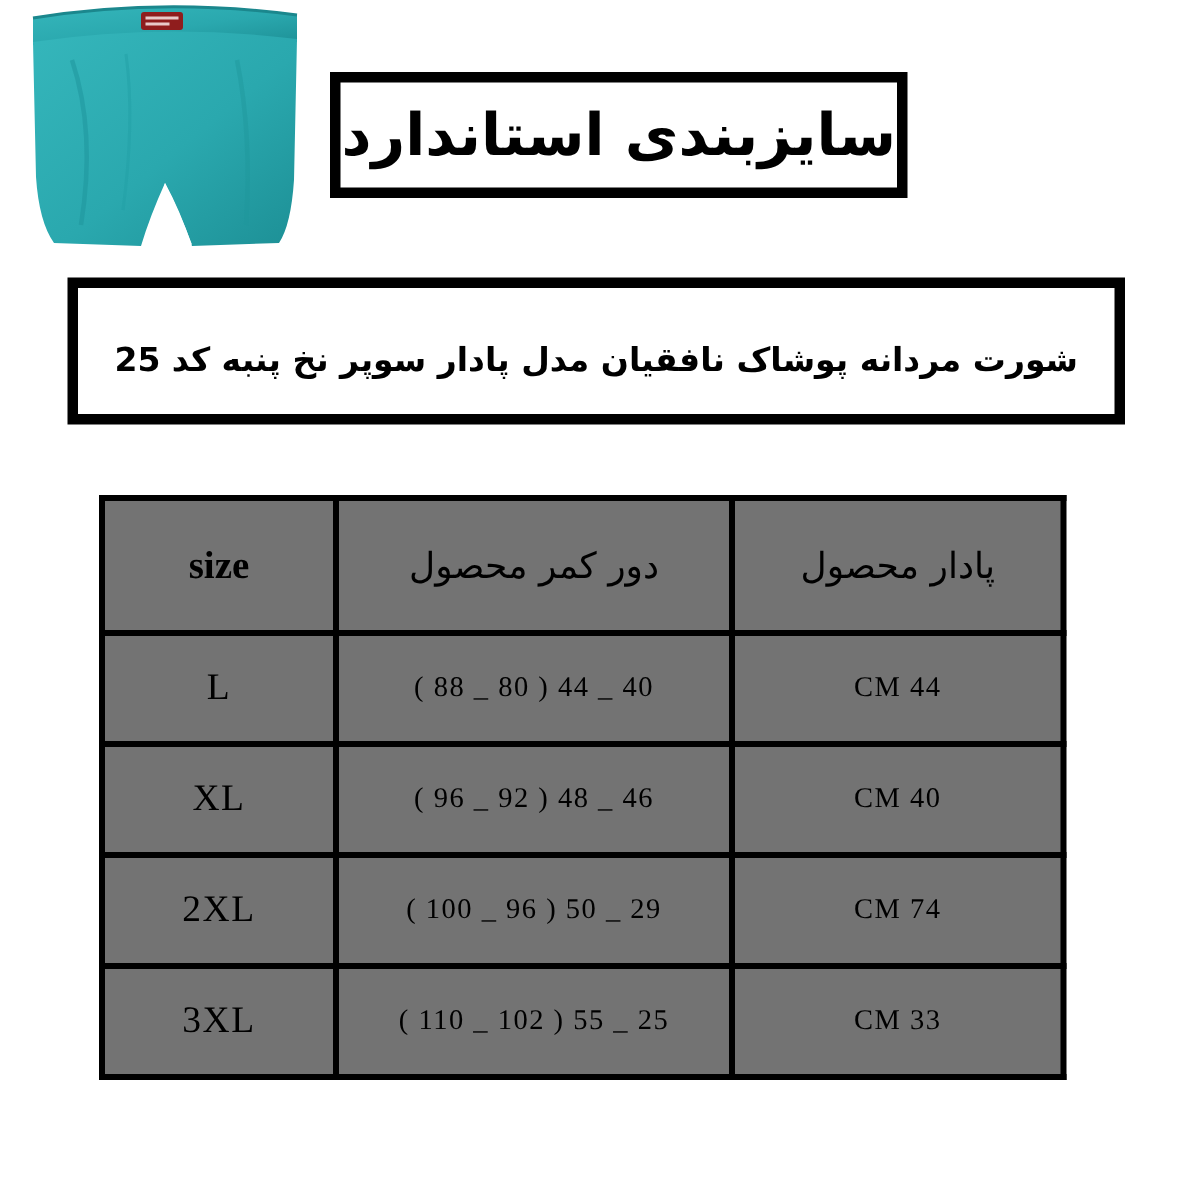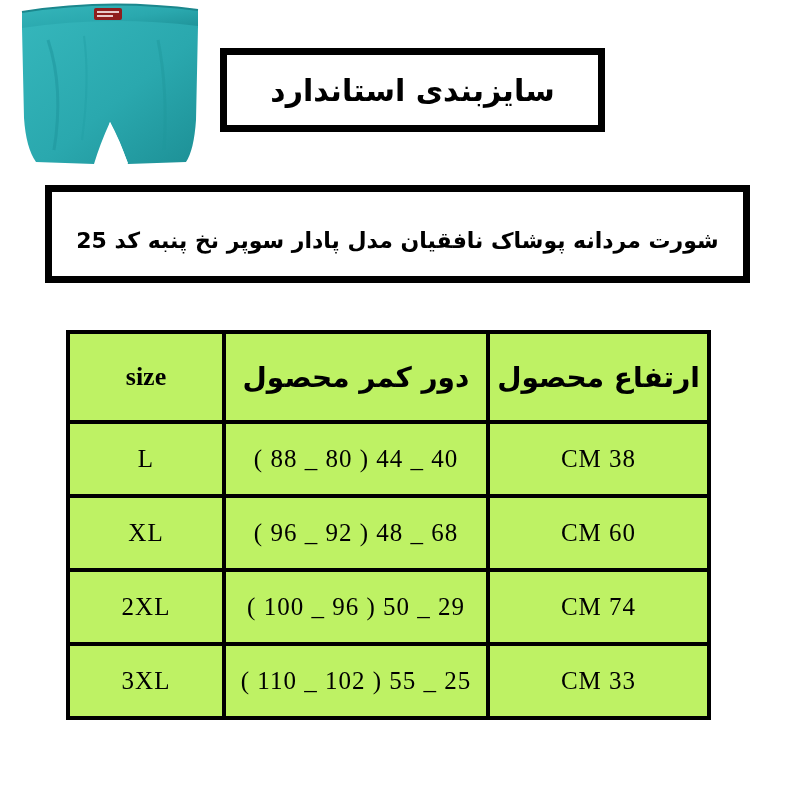--- a/index.html
+++ b/index.html
@@ -36,21 +36,21 @@
     height: 84px;
     border: 7px solid #000000;
     background: #ffffff;
     box-sizing: border-box;
     display: flex;
     align-items: center;
     justify-content: center;
   }
   .title-banner-text {
     font-family: "DejaVu Sans", sans-serif;
-    font-size: 30px;
+    font-size: 39px;
     font-weight: 700;
     color: #000000;
     letter-spacing: 0px;
     direction: rtl;
     white-space: nowrap;
   }
 
   
   .subtitle-banner {
     position: absolute;
@@ -89,37 +89,37 @@
     width: 100%;
     table-layout: fixed;
     direction: rtl;
   }
   table.size-table th,
   table.size-table td {
     border: 4px solid #000000;
     text-align: center;
     vertical-align: middle;
     color: #000000;
-    background: #bef264;
+    background: #737373;
   }
   table.size-table thead th {
     height: 84px;
     font-family: "DejaVu Sans", sans-serif;
-    font-size: 28px;
-    font-weight: 700;
+    font-size: 24px;
+    font-weight: 400;
   }
   table.size-table thead th.col-size {
     font-family: "Liberation Serif", serif;
     font-size: 26px;
     font-weight: 700;
   }
   table.size-table tbody td {
     height: 68px;
     font-family: "Liberation Serif", serif;
-    font-size: 25px;
+    font-size: 19px;
     font-weight: 400;
     letter-spacing: 1px;
   }
   table.size-table tbody td.cell-size {
     font-size: 25px;
   }
   .col-w-height { width: 215px; }
   .col-w-waist  { width: 258px; }
   .col-w-size   { width: 150px; }
 </style>
@@ -158,34 +158,34 @@
 </div>
 
 <div class="subtitle-banner">
   <div class="subtitle-banner-text">شورت مردانه پوشاک نافقیان مدل پادار سوپر نخ پنبه کد 25</div>
 </div>
 
 <div class="size-table-wrap">
   <table class="size-table">
     <thead>
       <tr>
-        <th class="col-w-height">ارتفاع محصول</th>
+        <th class="col-w-height">پادار محصول</th>
         <th class="col-w-waist">دور کمر محصول</th>
         <th class="col-w-size col-size">size</th>
       </tr>
     </thead>
     <tbody>
       <tr>
-        <td>38 CM</td>
+        <td>44 CM</td>
         <td>40 _ 44 ( 80 _ 88 )</td>
         <td class="cell-size">L</td>
       </tr>
       <tr>
-        <td>60 CM</td>
-        <td>68 _ 48 ( 92 _ 96 )</td>
+        <td>40 CM</td>
+        <td>46 _ 48 ( 92 _ 96 )</td>
         <td class="cell-size">XL</td>
       </tr>
       <tr>
         <td>74 CM</td>
         <td>29 _ 50 ( 96 _ 100 )</td>
         <td class="cell-size">2XL</td>
       </tr>
       <tr>
         <td>33 CM</td>
         <td>25 _ 55 ( 102 _ 110 )</td>

